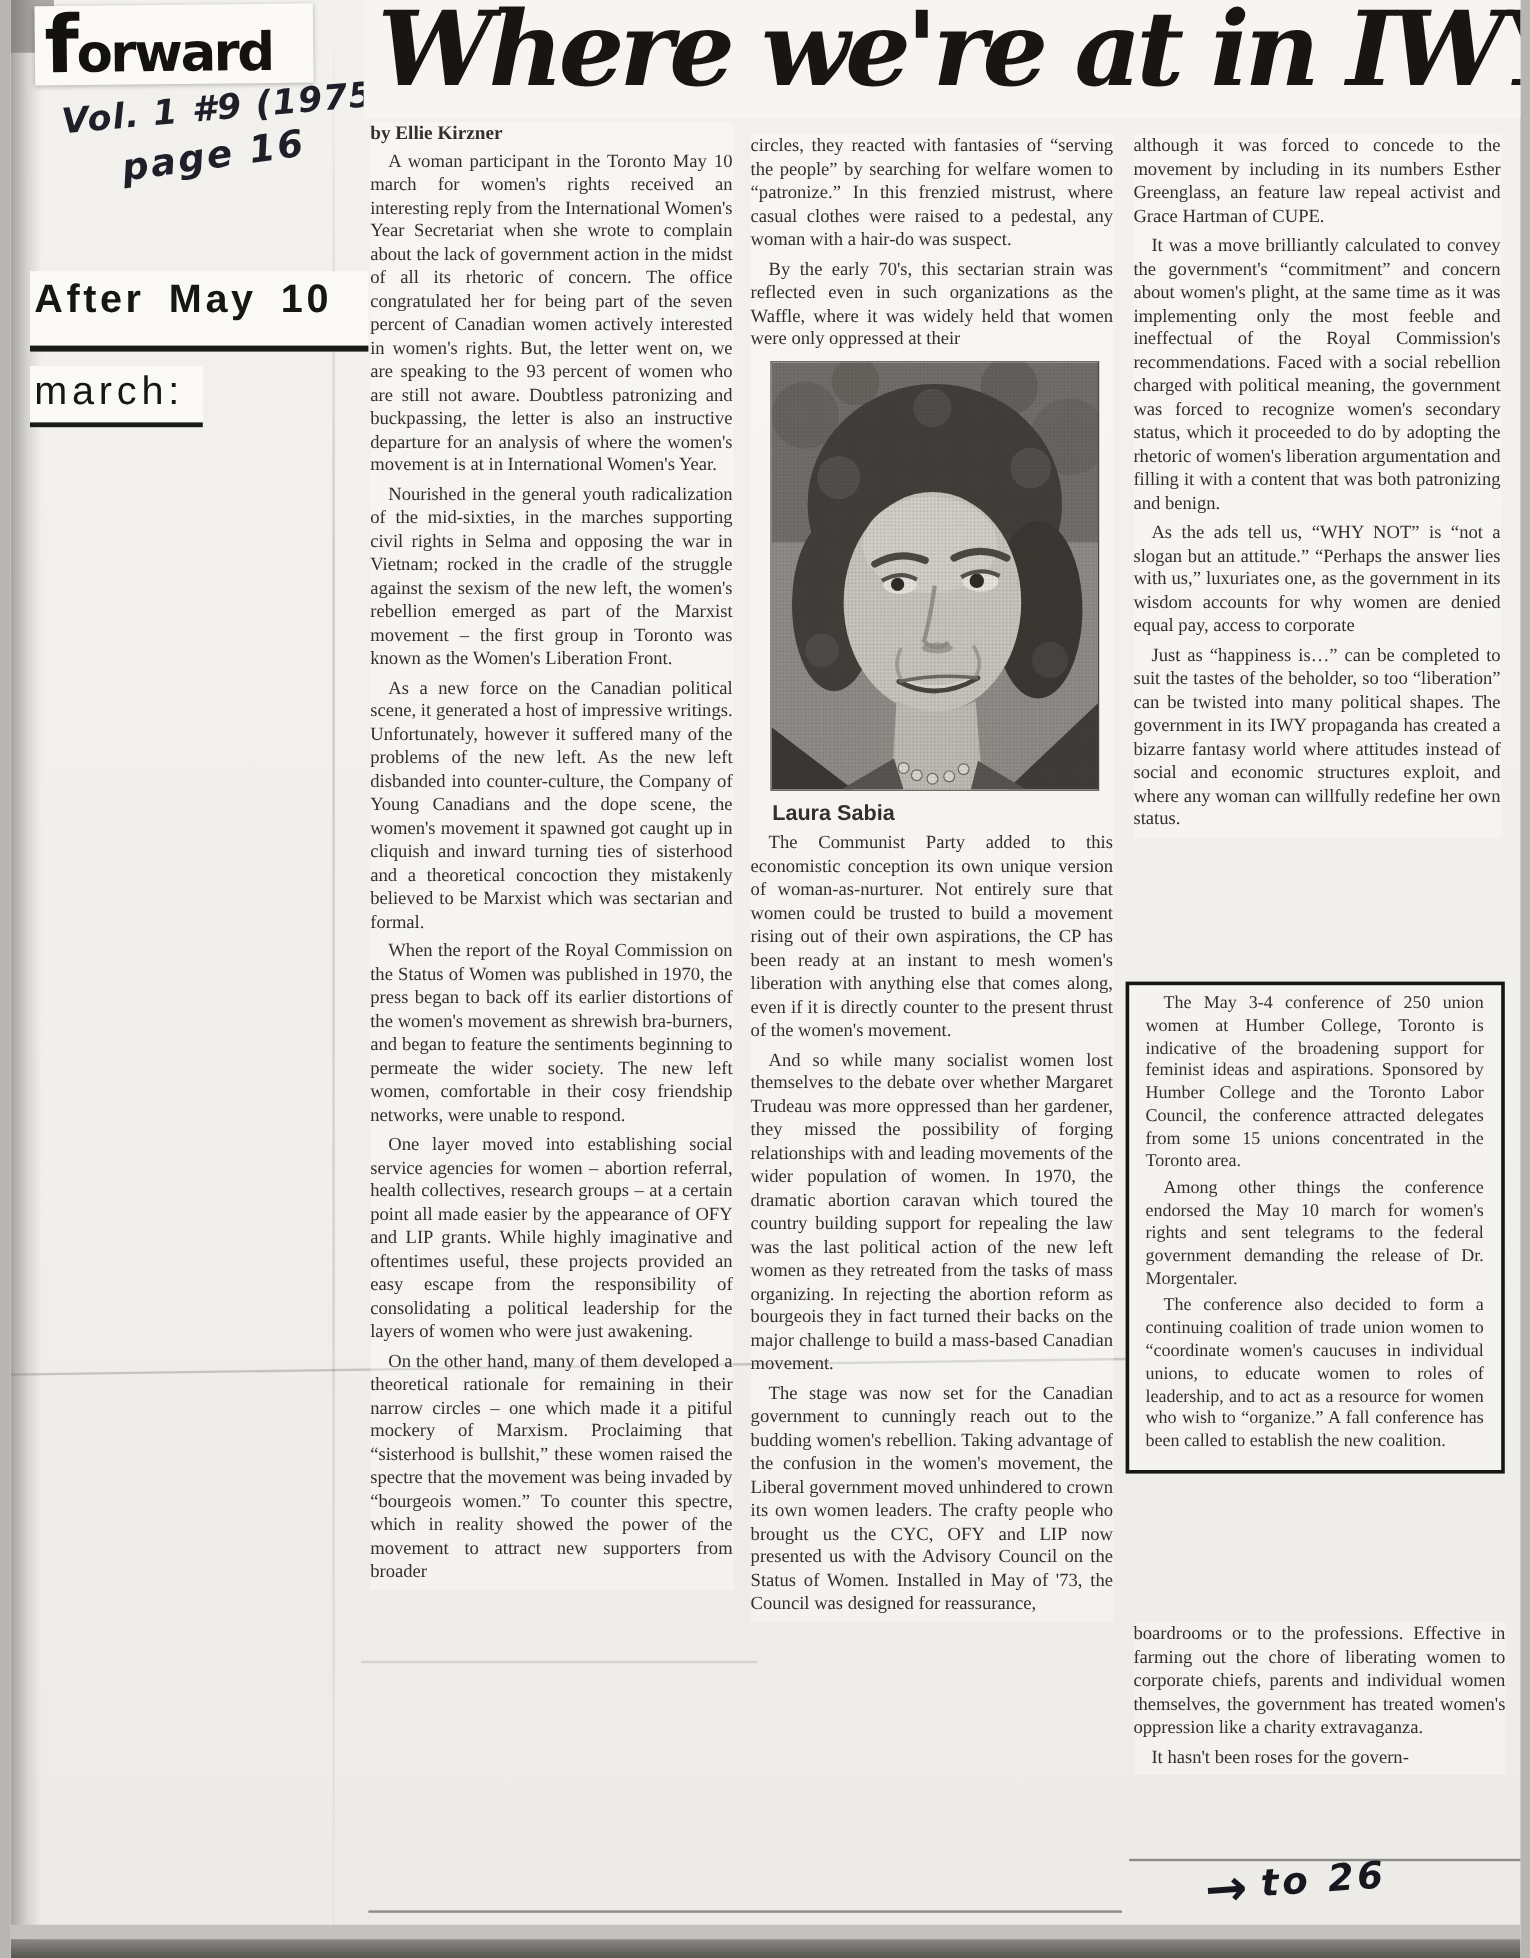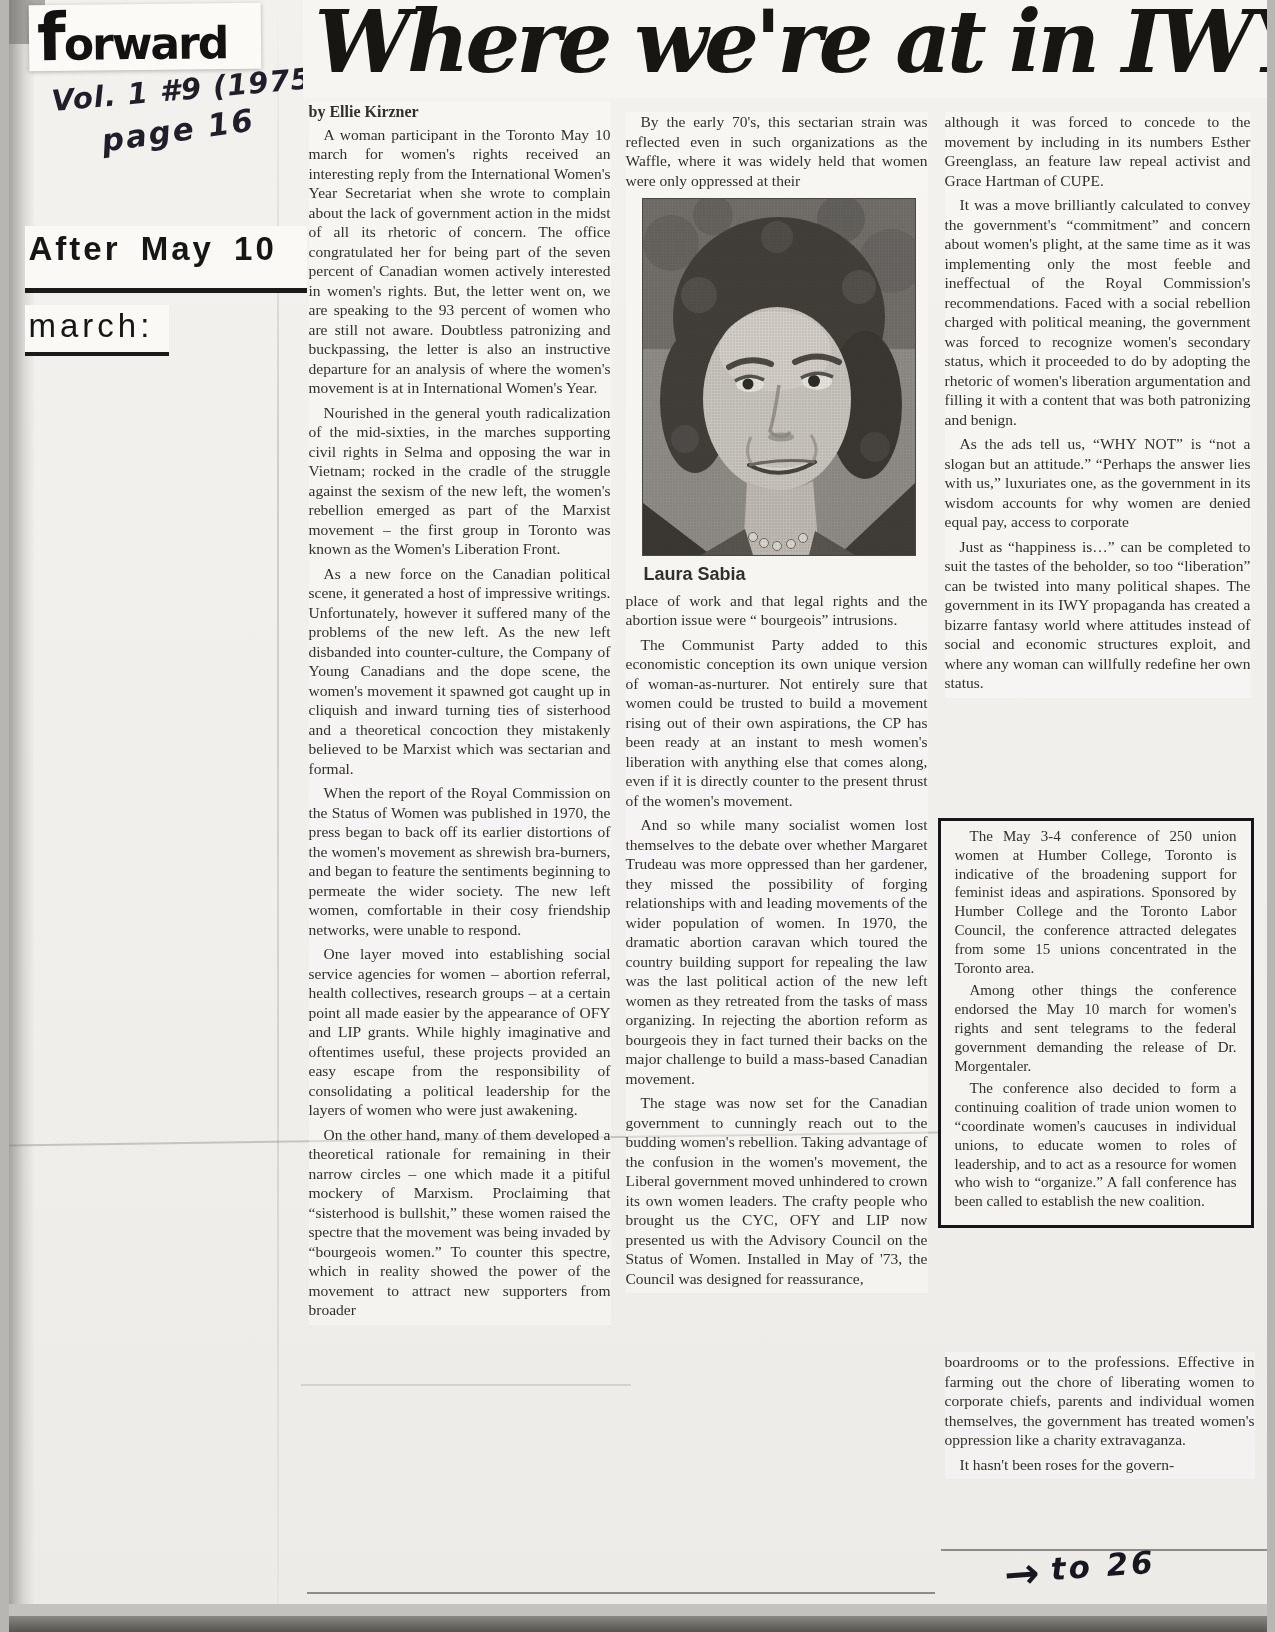--- a/index.html
+++ b/index.html
@@ -101,20 +101,21 @@
     <div class="byline">by Ellie Kirzner</div>
     <p>A woman participant in the Toronto May 10 march for women's rights received an interesting reply from the International Women's Year Secretariat when she wrote to complain about the lack of government action in the midst of all its rhetoric of concern. The office congratulated her for being part of the seven percent of Canadian women actively interested in women's rights. But, the letter went on, we are speaking to the 93 percent of women who are still not aware. Doubtless patronizing and buckpassing, the letter is also an instructive departure for an analysis of where the women's movement is at in International Women's Year.</p>
     <p>Nourished in the general youth radicalization of the mid-sixties, in the marches supporting civil rights in Selma and opposing the war in Vietnam; rocked in the cradle of the struggle against the sexism of the new left, the women's rebellion emerged as part of the Marxist movement – the first group in Toronto was known as the Women's Liberation Front.</p>
     <p>As a new force on the Canadian political scene, it generated a host of impressive writings. Unfortunately, however it suffered many of the problems of the new left. As the new left disbanded into counter-culture, the Company of Young Canadians and the dope scene, the women's movement it spawned got caught up in cliquish and inward turning ties of sisterhood and a theoretical concoction they mistakenly believed to be Marxist which was sectarian and formal.</p>
     <p>When the report of the Royal Commission on the Status of Women was published in 1970, the press began to back off its earlier distortions of the women's movement as shrewish bra-burners, and began to feature the sentiments beginning to permeate the wider society. The new left women, comfortable in their cosy friendship networks, were unable to respond.</p>
     <p>One layer moved into establishing social service agencies for women – abortion referral, health collectives, research groups – at a certain point all made easier by the appearance of OFY and LIP grants. While highly imaginative and oftentimes useful, these projects provided an easy escape from the responsibility of consolidating a political leadership for the layers of women who were just awakening.</p>
     <p>On the other hand, many of them developed a theoretical rationale for remaining in their narrow circles – one which made it a pitiful mockery of Marxism. Proclaiming that “sisterhood is bullshit,” these women raised the spectre that the movement was being invaded by “bourgeois women.” To counter this spectre, which in reality showed the power of the movement to attract new supporters from broader</p>
   </div>
 
   <div class="col col2">
+    <p class="cont">circles, they reacted with fantasies of “serving the people” by searching for welfare women to “patronize.” In this frenzied mistrust, where casual clothes were raised to a pedestal, any woman with a hair-do was suspect.</p>
     <p>By the early 70's, this sectarian strain was reflected even in such organizations as the Waffle, where it was widely held that women were only oppressed at their</p>
 
     <figure class="photo">
       <svg viewBox="0 0 272 356" width="272" height="356">
         <defs>
           <pattern id="ht" width="3" height="3" patternUnits="userSpaceOnUse">
             <circle cx="1" cy="1" r="0.8" fill="rgba(40,38,35,0.18)"></circle>
           </pattern>
         </defs>
         <rect width="272" height="356" fill="#8e8b87"></rect>
@@ -170,21 +171,20 @@
             <circle cx="121" cy="344" r="4.5"></circle>
           <circle cx="134" cy="347" r="4.5"></circle>
             <circle cx="148" cy="345" r="4.5"></circle>
           <circle cx="160" cy="339" r="4.5"></circle>
         </g>
         <rect width="272" height="356" fill="url(#ht)"></rect>
       </svg>
       <figcaption>Laura Sabia</figcaption>
     </figure>
 
-    <p class="cont">place of work and that legal rights and the abortion issue were “ bourgeois” intrusions.</p>
     <p>The Communist Party added to this economistic conception its own unique version of woman-as-nurturer. Not entirely sure that women could be trusted to build a movement rising out of their own aspirations, the CP has been ready at an instant to mesh women's liberation with anything else that comes along, even if it is directly counter to the present thrust of the women's movement.</p>
     <p>And so while many socialist women lost themselves to the debate over whether Margaret Trudeau was more oppressed than her gardener, they missed the possibility of forging relationships with and leading movements of the wider population of women. In 1970, the dramatic abortion caravan which toured the country building support for repealing the law was the last political action of the new left women as they retreated from the tasks of mass organizing. In rejecting the abortion reform as bourgeois they in fact turned their backs on the major challenge to build a mass-based Canadian movement.</p>
     <p>The stage was now set for the Canadian government to cunningly reach out to the budding women's rebellion. Taking advantage of the confusion in the women's movement, the Liberal government moved unhindered to crown its own women leaders. The crafty people who brought us the CYC, OFY and LIP now presented us with the Advisory Council on the Status of Women. Installed in May of '73, the Council was designed for reassurance,</p>
   </div>
 
   <div class="col col3">
     <p class="cont">although it was forced to concede to the movement by including in its numbers Esther Greenglass, an feature law repeal activist and Grace Hartman of CUPE.</p>
     <p>It was a move brilliantly calculated to convey the government's “commitment” and concern about women's plight, at the same time as it was implementing only the most feeble and ineffectual of the Royal Commission's recommendations. Faced with a social rebellion charged with political meaning, the government was forced to recognize women's secondary status, which it proceeded to do by adopting the rhetoric of women's liberation argumentation and filling it with a content that was both patronizing and benign.</p>
     <p>As the ads tell us, “WHY NOT” is “not a slogan but an attitude.” “Perhaps the answer lies with us,” luxuriates one, as the government in its wisdom accounts for why women are denied equal pay, access to corporate</p>
     <p>Just as “happiness is…” can be completed to suit the tastes of the beholder, so too “liberation” can be twisted into many political shapes. The government in its IWY propaganda has created a bizarre fantasy world where attitudes instead of social and economic structures exploit, and where any woman can willfully redefine her own status.</p>

